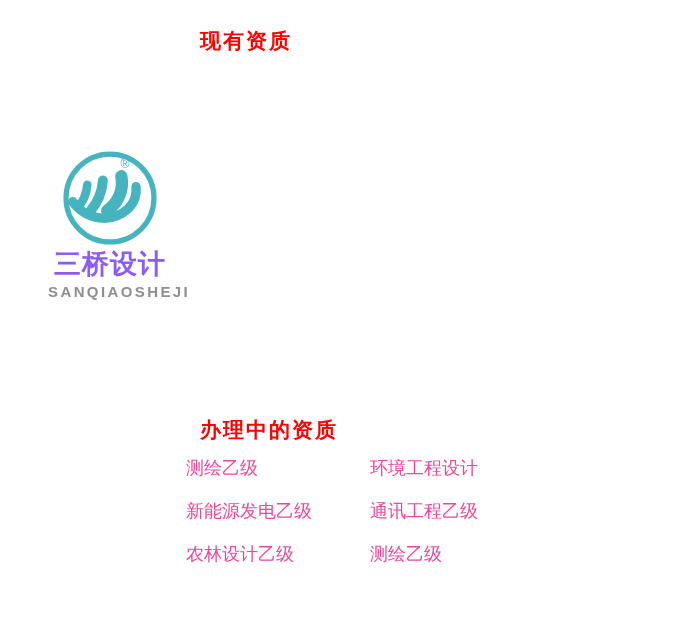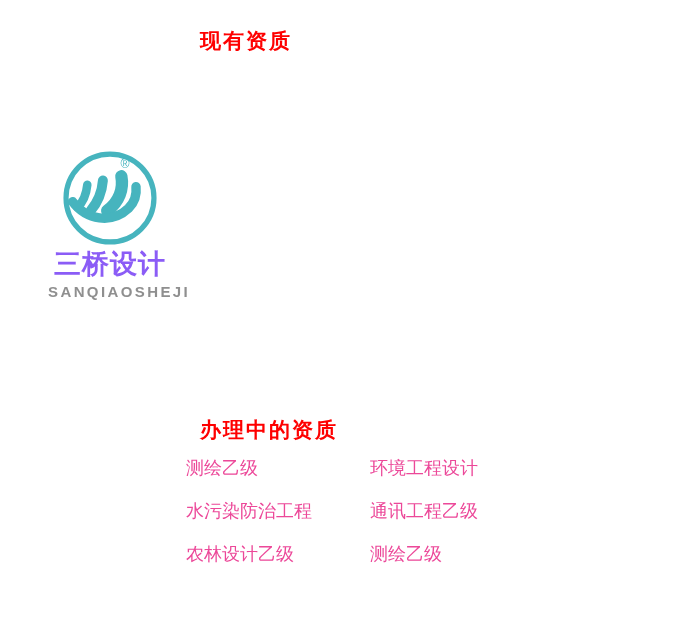--- a/index.html
+++ b/index.html
@@ -112,20 +112,20 @@
     <div class="brand-cn">三桥设计</div>
     <div class="brand-en">SANQIAOSHEJI</div>
   </div>
 
   <div class="sec-title existing">现有资质</div>
 
   <div class="sec-title pending">办理中的资质</div>
   <div class="qual-grid">
     <div class="qual-cell">测绘乙级</div>
     <div class="qual-cell">环境工程设计</div>
-    <div class="qual-cell">水污染防治工程</div>
+    <div class="qual-cell">新能源发电乙级</div>
     <div class="qual-cell">通讯工程乙级</div>
     <div class="qual-cell">农林设计乙级</div>
     <div class="qual-cell">测绘乙级</div>
     <div class="qual-cell"></div>
   </div>
 
 </div>
 
 </body></html>

